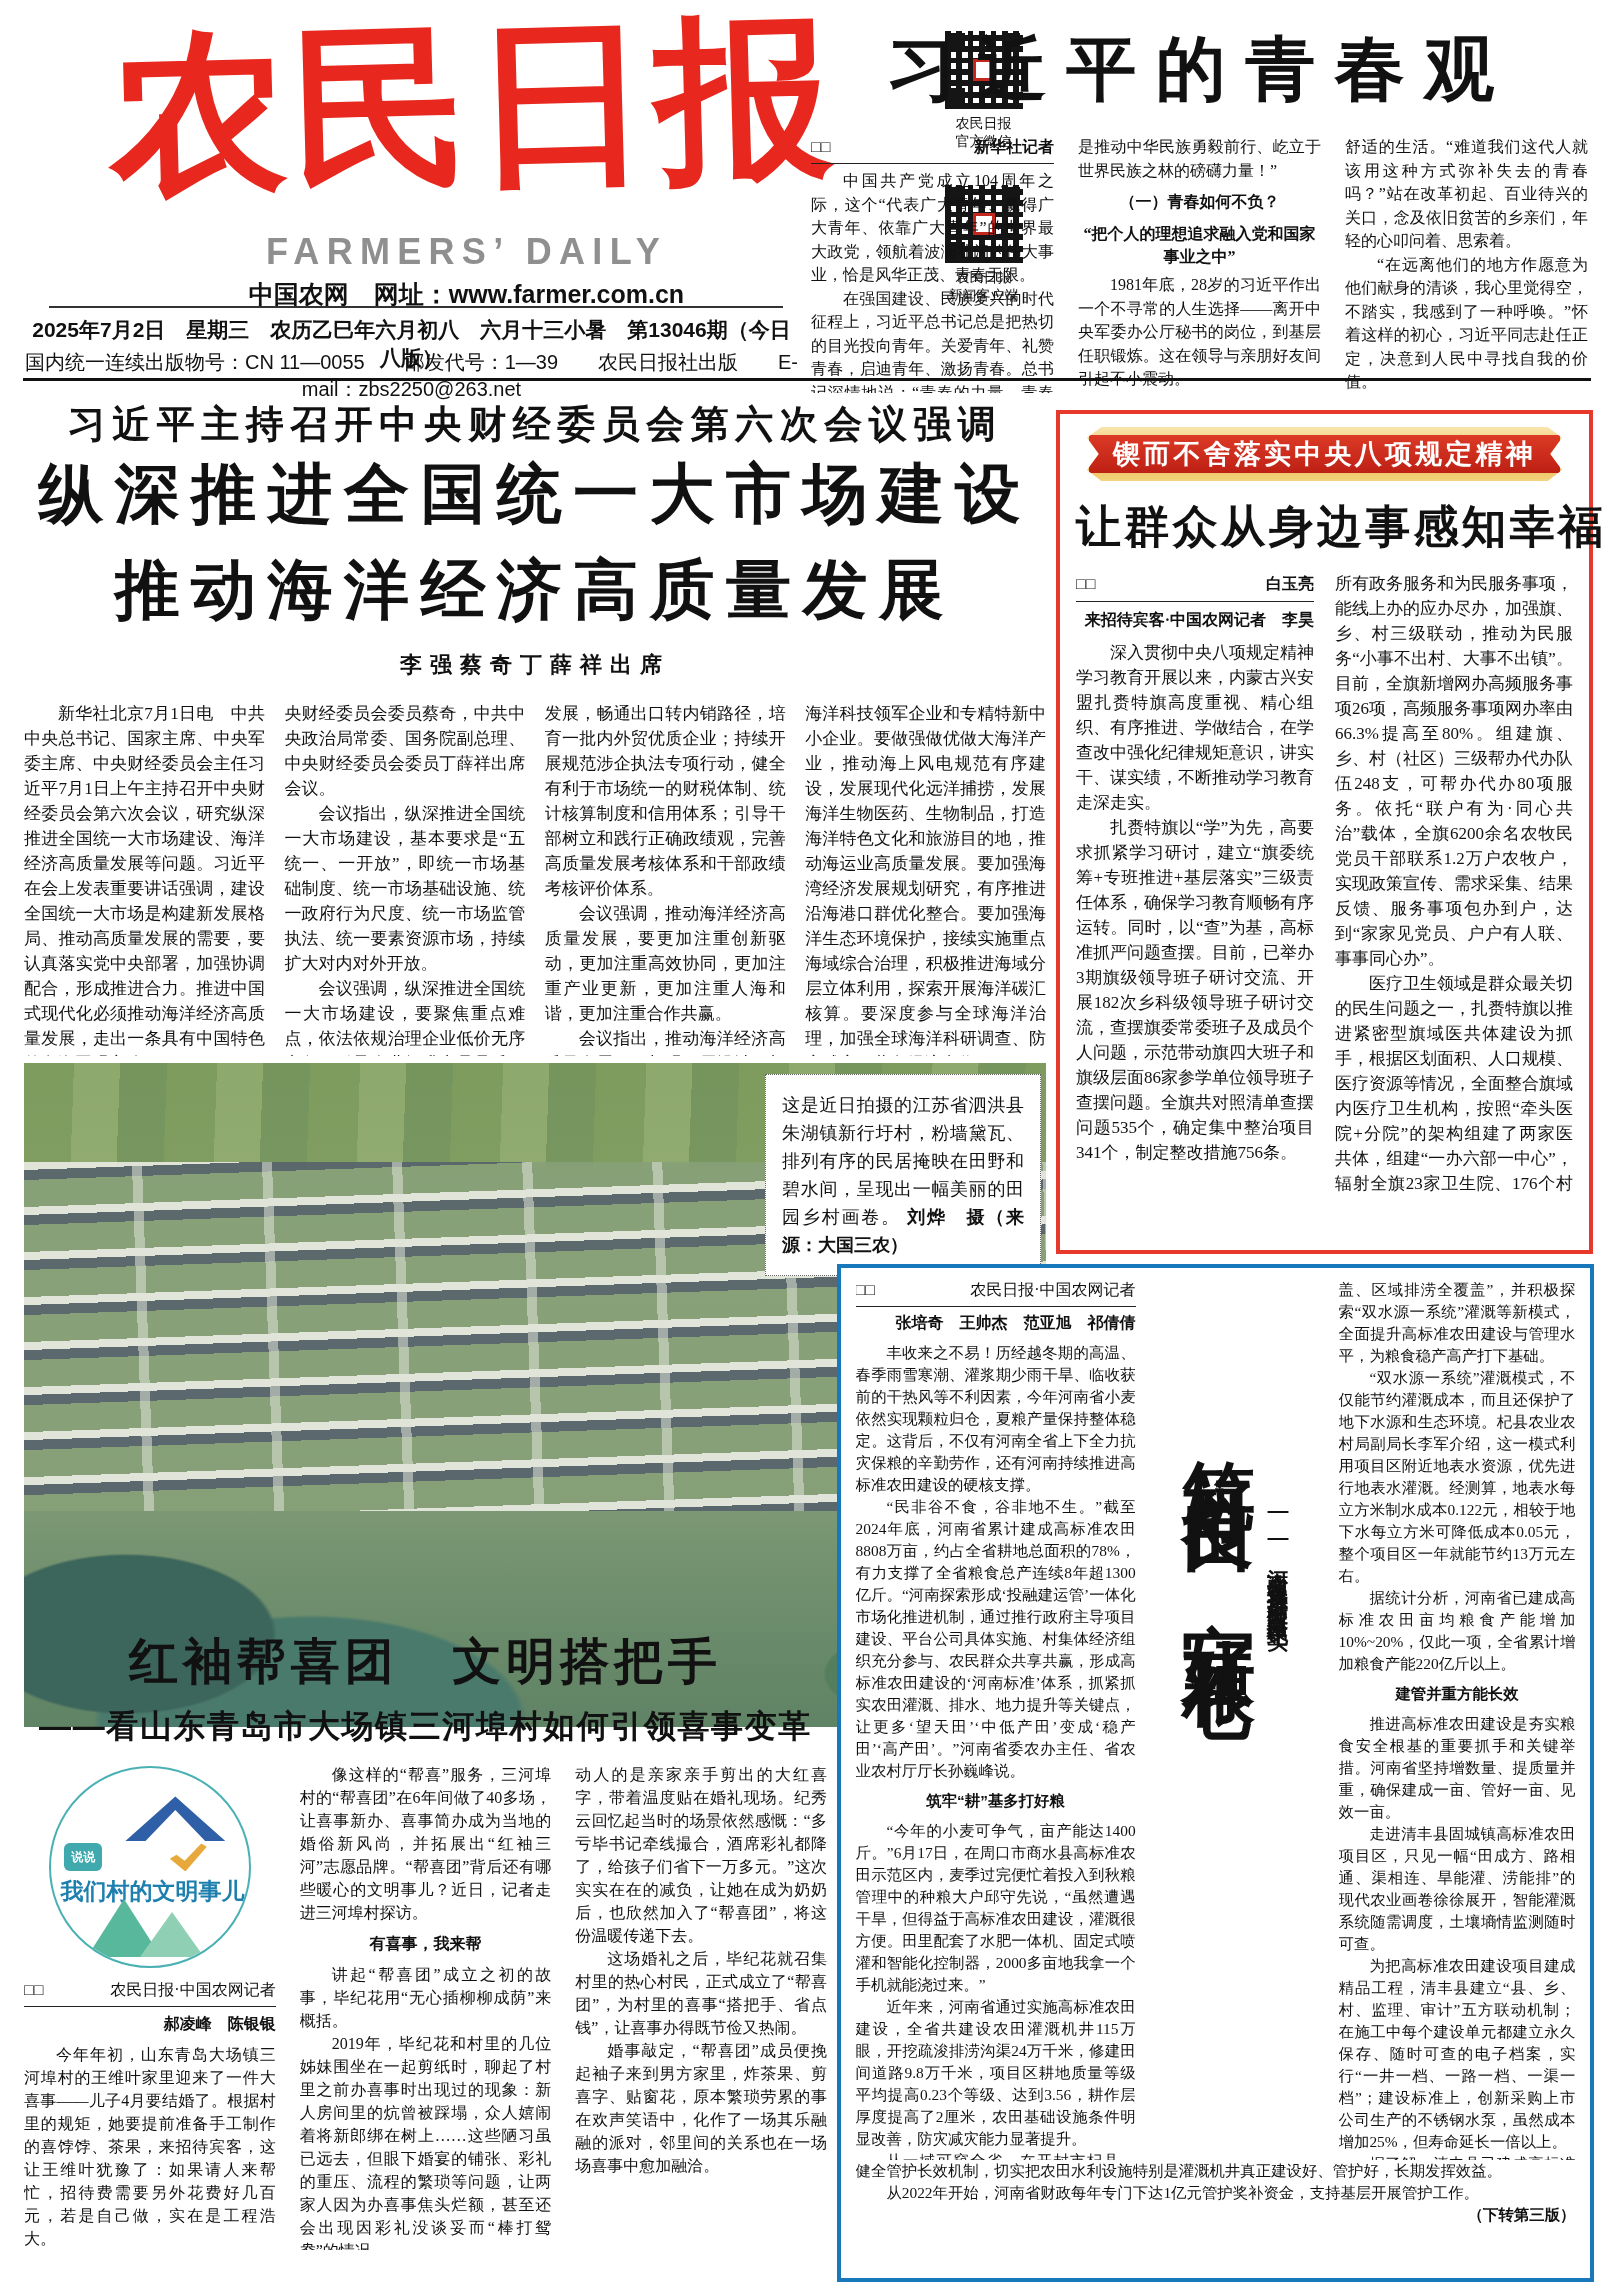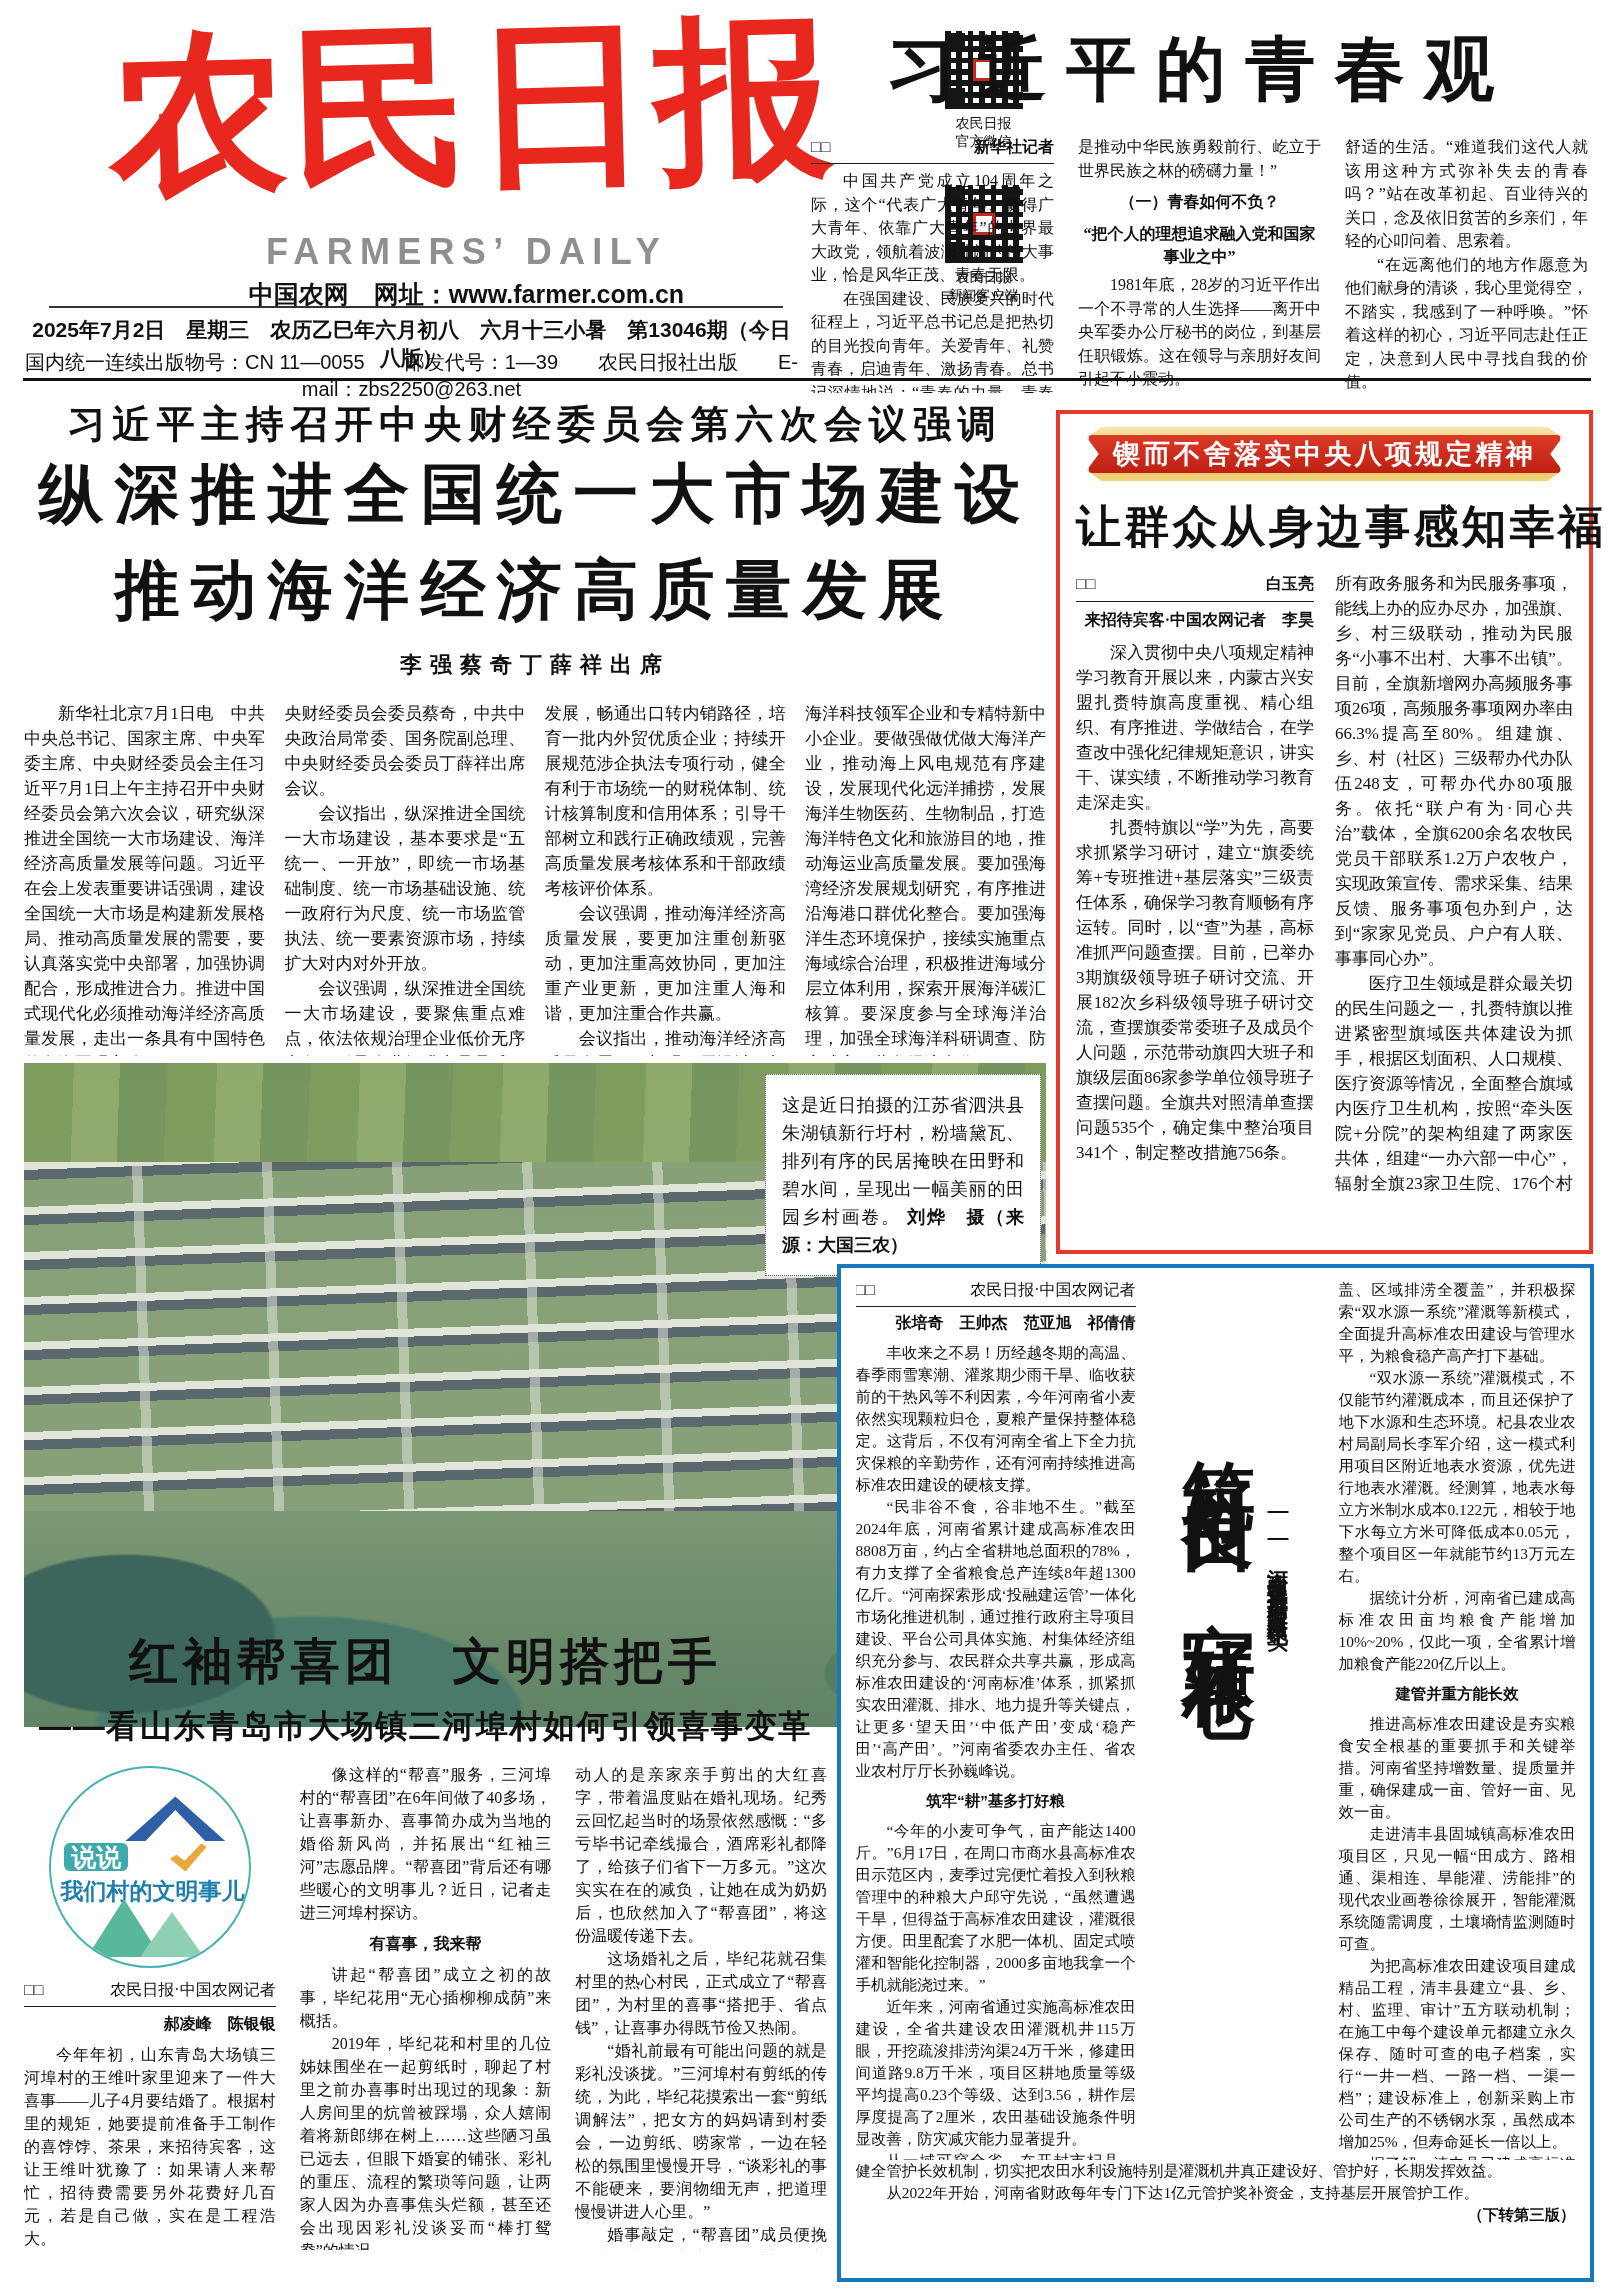--- a/index.html
+++ b/index.html
@@ -80,21 +80,21 @@
            font-family:"Liberation Sans",sans-serif;white-space:nowrap;}
   .wedding .col{width:252px;font-size:16px;line-height:23px;height:487px;}
   .wedding .cols{gap:24px;margin-top:14.6px;}
   .flogo{width:198px;height:198px;margin:3.2px auto 9.7px;border:2.4px solid #49b0b4;border-radius:50%;
          position:relative;background:#fff;overflow:hidden;}
   .flogo .roof{position:absolute;right:23px;top:28px;width:101px;height:45px;background:#2f5fa7;
          clip-path:polygon(0 100%,50% 0,100% 100%,80% 100%,50% 30%,20% 100%);}
   .flogo .tick{position:absolute;right:42px;top:75px;width:37px;height:28px;background:#e8a93c;
          clip-path:polygon(0 55%,18% 40%,40% 62%,85% 0,100% 12%,42% 100%);}
   .flogo .tag{position:absolute;left:13px;top:75px;background:#3fa9ad;color:#fff;font-weight:bold;
-         font-size:25px;padding:2.4px 7.3px;border-radius:5.7px;font-family:"Liberation Sans",sans-serif;}
+         font-size:12px;padding:2.4px 7.3px;border-radius:5.7px;font-family:"Liberation Sans",sans-serif;}
   .flogo .txt{position:absolute;left:9.7px;top:112px;font-size:23px;font-weight:bold;color:#1d7fae;
          font-family:"Liberation Sans",sans-serif;white-space:nowrap;}
   .flogo .m1{position:absolute;bottom:9.7px;left:36px;width:0;height:0;
          border-left:37px solid transparent;border-right:37px solid transparent;border-bottom:58px solid #57b89b;}
   .flogo .m2{position:absolute;bottom:9.7px;left:89px;width:0;height:0;
          border-left:32px solid transparent;border-right:32px solid transparent;border-bottom:45px solid #8fd0b5;}
   
   .bluebox{border:4px solid #1878bc;background:#fff;padding:11.4px 14.6px;box-sizing:border-box;
       display:grid;grid-template-columns:280px 177px 1fr;grid-template-rows:1fr 107px;column-gap:13px;}
   .bluebox .fcol{font-size:15.4px;line-height:22px;overflow:hidden;}
@@ -265,21 +265,20 @@
             <p class="para">像这样的“帮喜”服务，三河埠村的“帮喜团”在6年间做了40多场，让喜事新办、喜事简办成为当地的婚俗新风尚，并拓展出“红袖三河”志愿品牌。“帮喜团”背后还有哪些暖心的文明事儿？近日，记者走进三河埠村探访。</p>
             <p class="subhead">有喜事，我来帮</p>
             <p class="para">讲起“帮喜团”成立之初的故事，毕纪花用“无心插柳柳成荫”来概括。</p>
             <p class="para">2019年，毕纪花和村里的几位姊妹围坐在一起剪纸时，聊起了村里之前办喜事时出现过的现象：新人房间里的炕曾被踩塌，众人嬉闹着将新郎绑在树上……这些陋习虽已远去，但眼下婚宴的铺张、彩礼的重压、流程的繁琐等问题，让两家人因为办喜事焦头烂额，甚至还会出现因彩礼没谈妥而“棒打鸳鸯”的情况。</p>
           </div>
         </div>
       <div class="col">
           <div>
             <p class="cont">动人的是亲家亲手剪出的大红喜字，带着温度贴在婚礼现场。纪秀云回忆起当时的场景依然感慨：“多亏毕书记牵线撮合，酒席彩礼都降了，给孩子们省下一万多元。”这次实实在在的减负，让她在成为奶奶后，也欣然加入了“帮喜团”，将这份温暖传递下去。</p>
             <p class="para">这场婚礼之后，毕纪花就召集村里的热心村民，正式成立了“帮喜团”，为村里的喜事“搭把手、省点钱”，让喜事办得既节俭又热闹。</p>
-            <p class="para">“婚礼前最有可能出问题的就是彩礼没谈拢。”三河埠村有剪纸的传统，为此，毕纪花摸索出一套“剪纸调解法”，把女方的妈妈请到村委会，一边剪纸、唠家常，一边在轻松的氛围里慢慢开导，“谈彩礼的事不能硬来，要润物细无声，把道理慢慢讲进人心里。”</p>
             <p class="para">婚事敲定，“帮喜团”成员便挽起袖子来到男方家里，炸茶果、剪喜字、贴窗花，原本繁琐劳累的事在欢声笑语中，化作了一场其乐融融的派对，邻里间的关系也在一场场喜事中愈加融洽。</p>
           </div>
         </div>
     </div>
   </div>
 
   <div class="abs bluebox" style="left:837px;top:1264px;width:757px;height:1018px;">
     <div class="fcol">
       <div class="byl-row small-byl">
         <span>□□</span>

